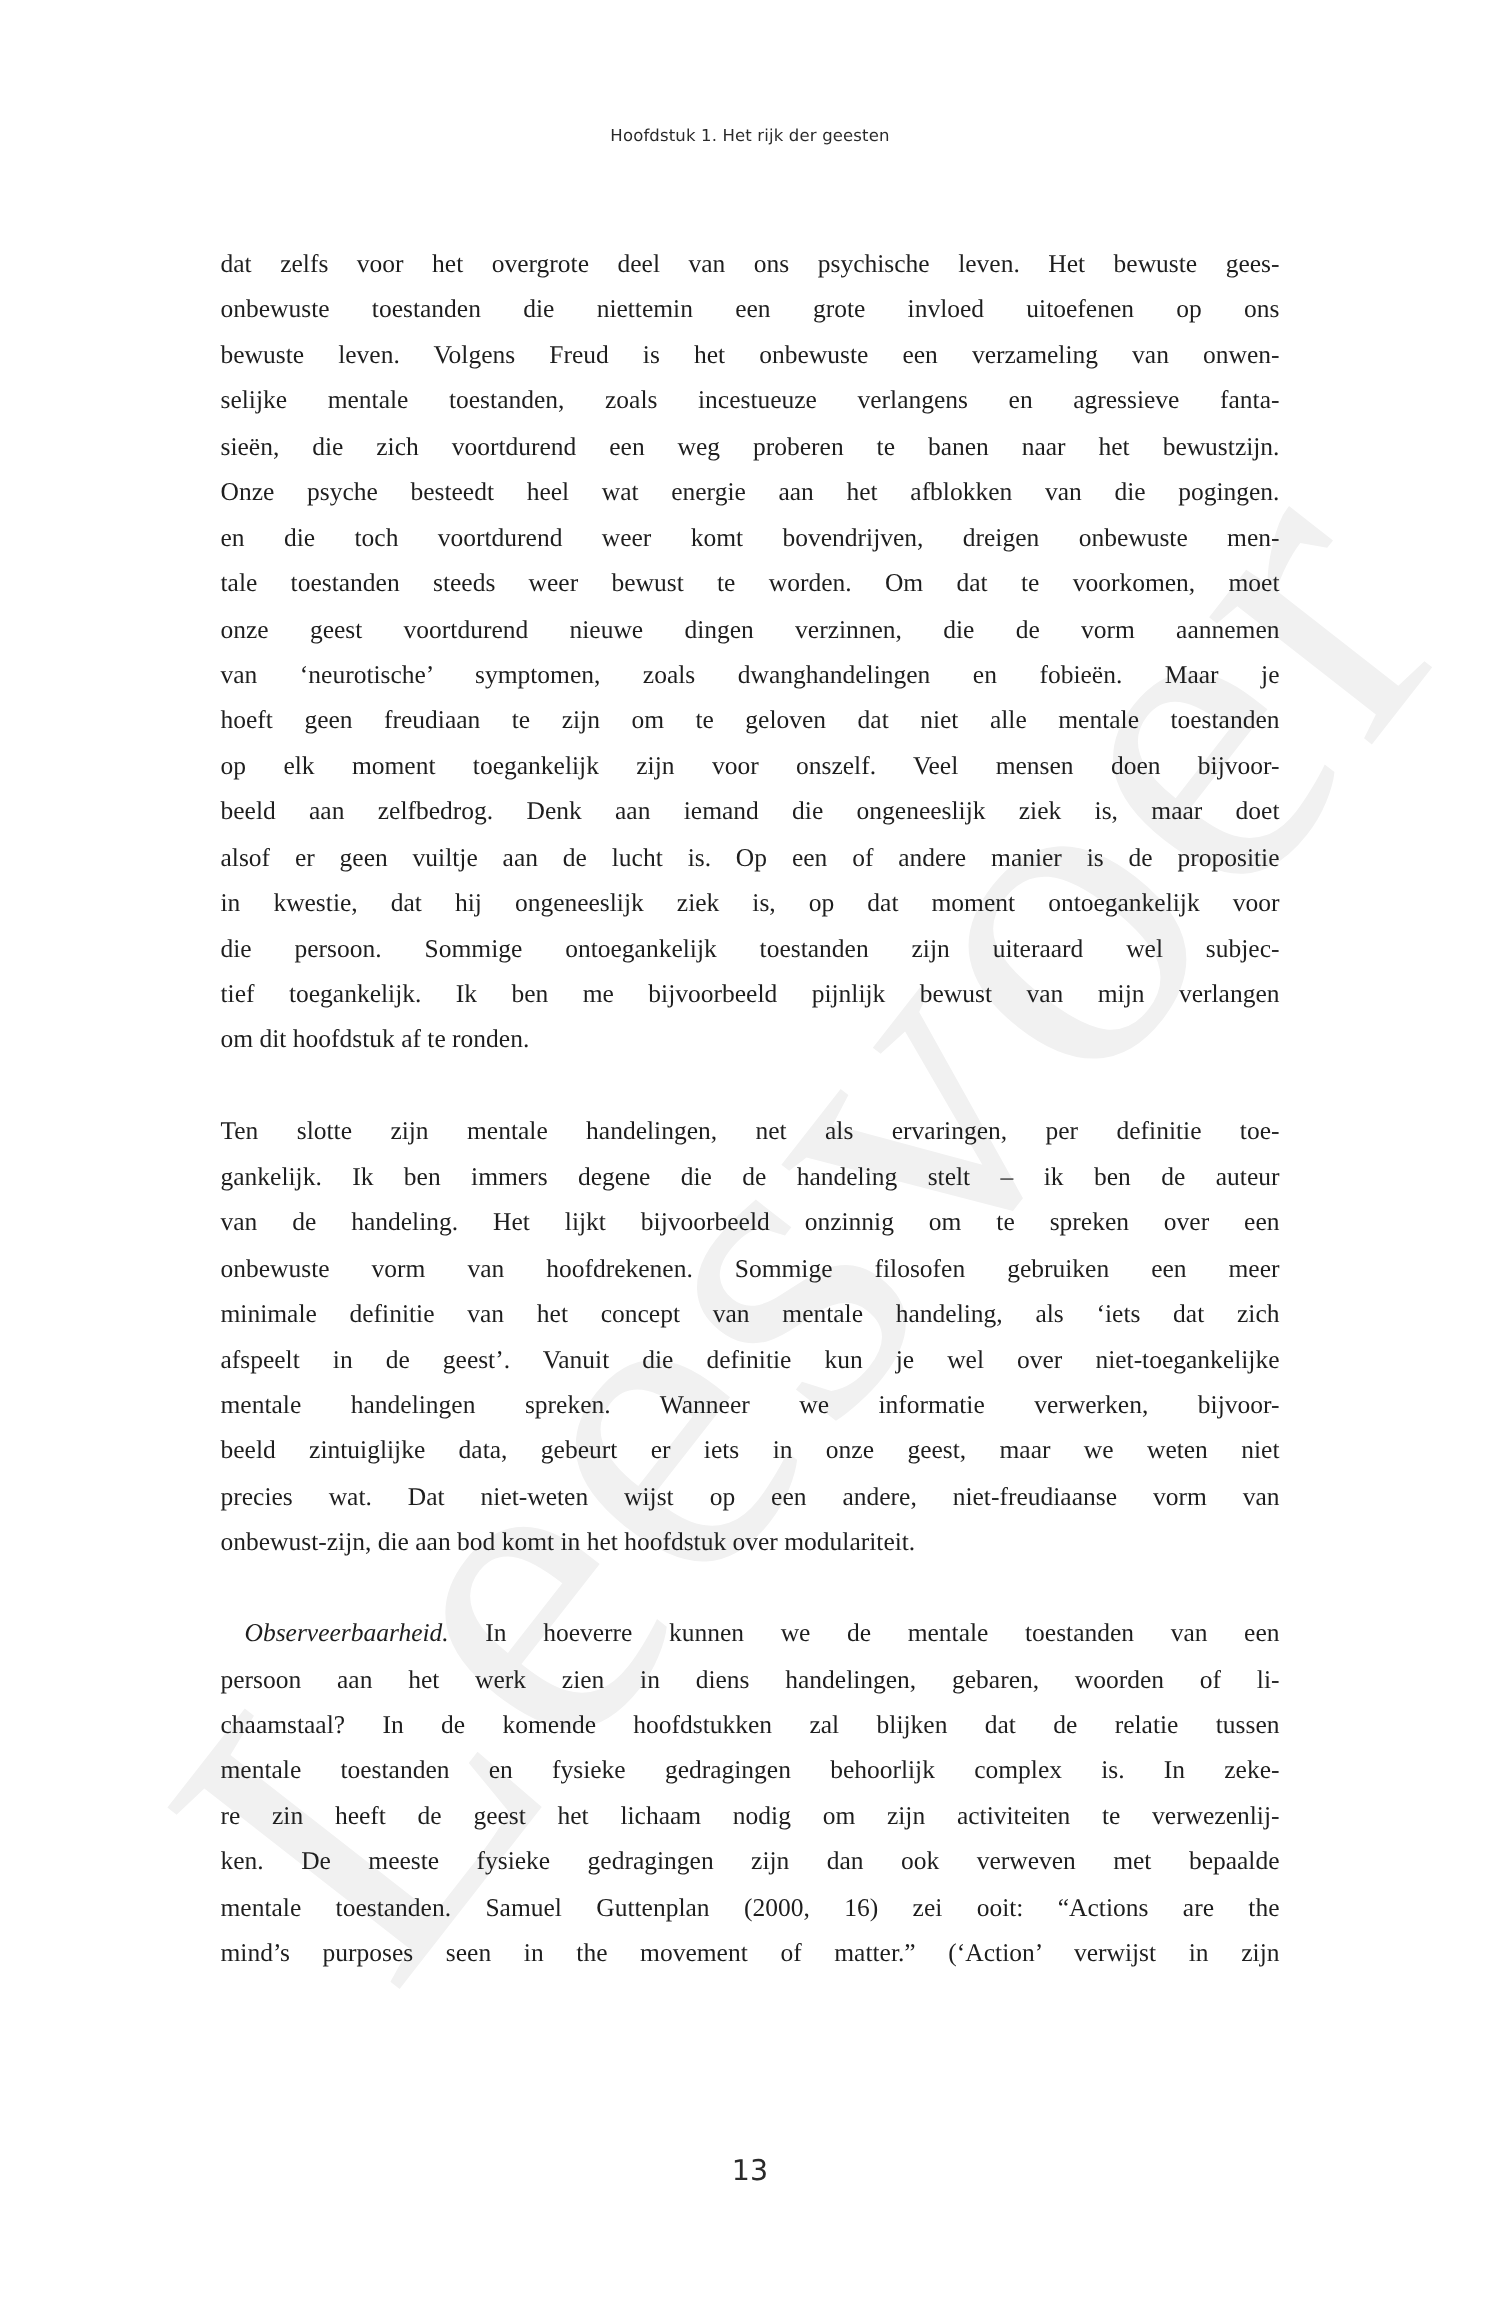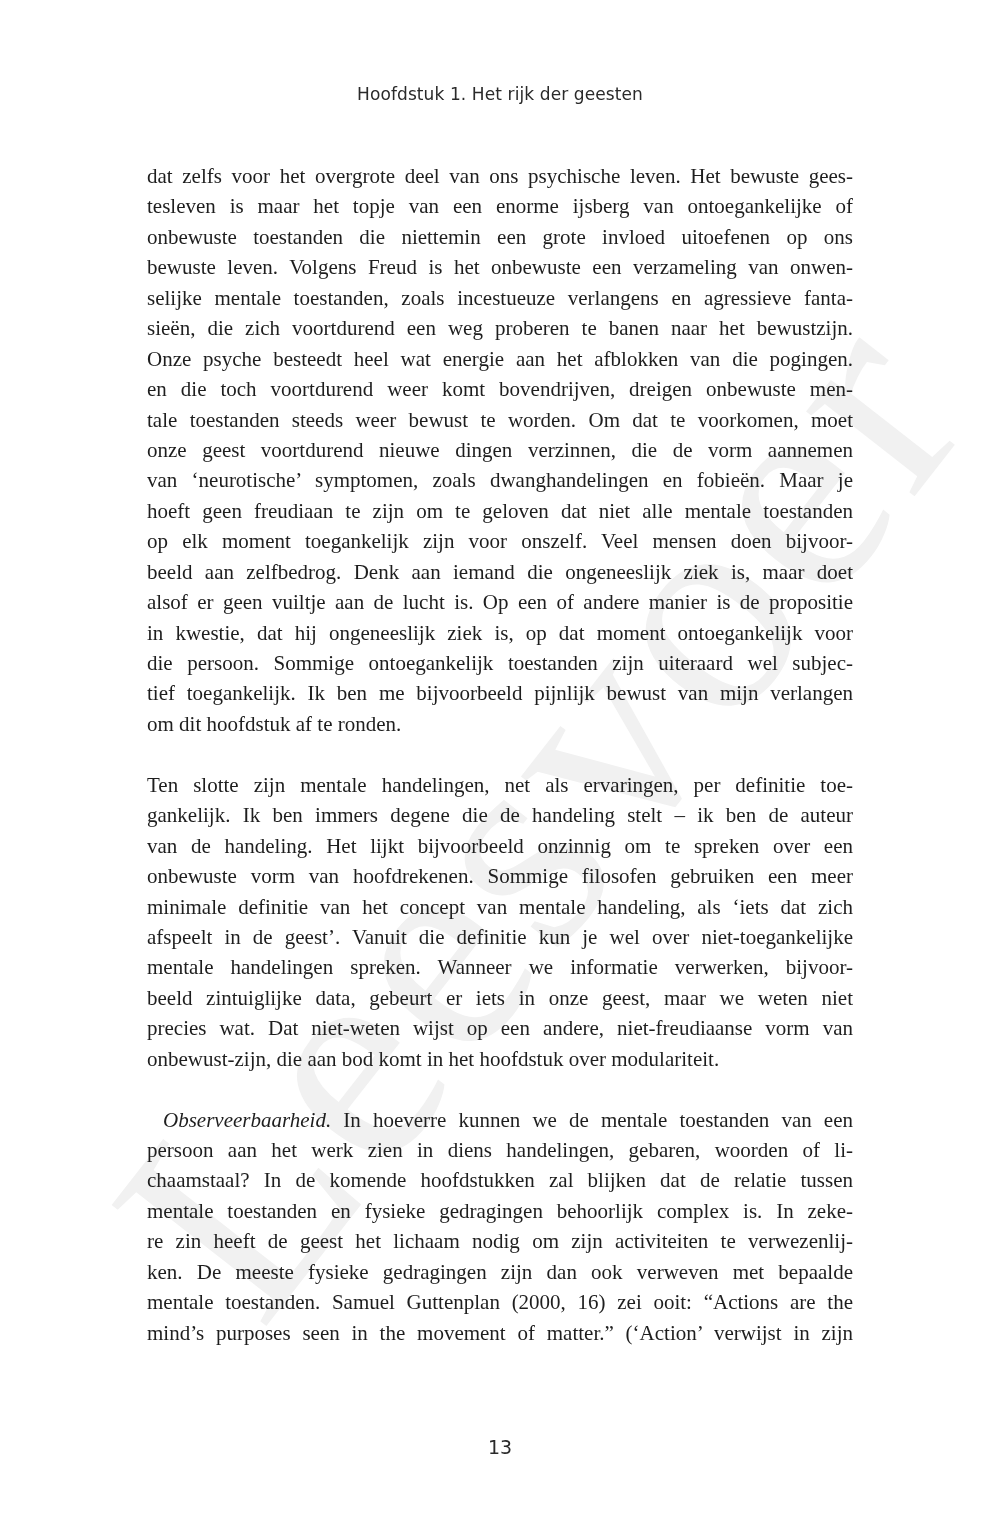--- a/index.html
+++ b/index.html
@@ -35,35 +35,35 @@
     position: relative;
     z-index: 1;
   }
   .running-head {
     position: absolute;
     top: 84px;
     left: 0;
     width: 1000px;
     text-align: center;
     font-family: "DejaVu Sans", "Liberation Sans", sans-serif;
-    font-size: 17px;
+    font-size: 11px;
     color: #2a2a2a;
     letter-spacing: 0.1px;
   }
   .body-text {
     position: absolute;
     top: 161px;
     left: 147px;
     width: 706px;
   }
   .line {
     display: block;
     height: 30.45px;
     line-height: 30.45px;
-    font-size: 21px;
+    font-size: 17px;
     white-space: nowrap;
     text-align: justify;
     text-align-last: justify;
   }
   .line.last {
     text-align: left;
     text-align-last: left;
   }
   .gap {
     height: 30.45px;
@@ -88,21 +88,20 @@
 <div class="watermark">Leesvoer</div>
 
 <div class="page">
 
   <div class="running-head">Hoofdstuk 1.  Het rijk der geesten</div>
 
   <div class="body-text">
 
     <div>
       <span class="line">dat zelfs voor het overgrote deel van ons psychische leven. Het bewuste gees-</span>
-      <span class="line">tesleven is maar het topje van een enorme ijsberg van ontoegankelijke of</span>
       <span class="line">onbewuste toestanden die niettemin een grote invloed uitoefenen op ons</span>
       <span class="line">bewuste leven. Volgens Freud is het onbewuste een verzameling van onwen-</span>
       <span class="line">selijke mentale toestanden, zoals incestueuze verlangens en agressieve fanta-</span>
       <span class="line">sieën, die zich voortdurend een weg proberen te banen naar het bewustzijn.</span>
       <span class="line">Onze psyche besteedt heel wat energie aan het afblokken van die pogingen.</span>
       <span class="line">en die toch voortdurend weer komt bovendrijven, dreigen onbewuste men-</span>
       <span class="line">tale toestanden steeds weer bewust te worden. Om dat te voorkomen, moet</span>
       <span class="line">onze geest voortdurend nieuwe dingen verzinnen, die de vorm aannemen</span>
       <span class="line">van ‘neurotische’ symptomen, zoals dwanghandelingen en fobieën. Maar je</span>
       <span class="line">hoeft geen freudiaan te zijn om te geloven dat niet alle mentale toestanden</span>

